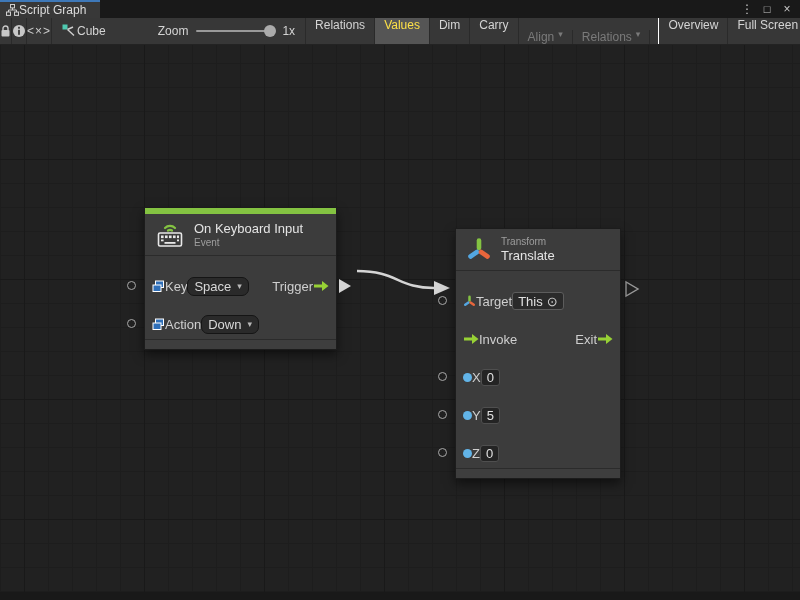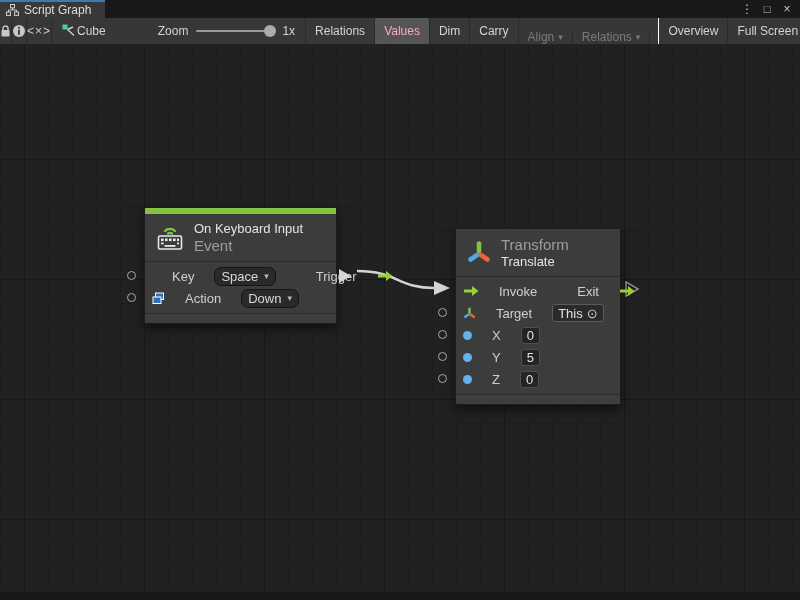--- a/index.html
+++ b/index.html
@@ -1,37 +1,37 @@
 <!DOCTYPE html>
 <html><head>
 <meta charset="utf-8">
 <style>
   * { margin:0; padding:0; box-sizing:border-box; }
   body { font-family:"Liberation Sans", sans-serif; background:#000; }
   .window { position:relative; width:800px; height:600px; background:#191919; overflow:hidden; }
 
   
   .tabbar { position:absolute; left:0; top:0; width:800px; height:18px; background:#191919; display:flex; align-items:stretch; }
-  .tab { display:flex; align-items:center; gap:5px; padding:0 14px 0 6px; background:#383838; border-top:2px solid #3E78B8; color:#DDDDDD; font-size:12px; }
+  .tab { display:flex; align-items:center; padding:0 14px 0 6px; background:#383838; border-top:2px solid #3E78B8; color:#DDDDDD; font-size:12px; }
   .tab svg { display:block; }
   .win-controls { margin-left:auto; display:flex; align-items:center; gap:4px; padding-right:5px; color:#C8C8C8; }
   .win-btn { width:16px; height:16px; display:flex; align-items:center; justify-content:center; font-size:12px; cursor:default; }
   .win-btn.max { font-size:11px; }
 
   
   .toolbar { position:absolute; left:0; top:18px; width:800px; height:27px; background:#373737; border-bottom:1px solid #232323; display:flex; align-items:stretch; font-size:12px; color:#D4D4D4; }
   .tb-sq { width:25px; display:flex; align-items:center; justify-content:center; border-right:1px solid #2A2A2A; }
   .tb-code { width:88px; display:flex; align-items:center; justify-content:center; border-right:1px solid #2A2A2A; color:#CCCCCC; letter-spacing:1px; }
   .tb-mid { display:flex; align-items:center; padding:0 10px; border-right:1px solid #2A2A2A; }
   .zoom-wrap { display:flex; align-items:center; gap:8px; margin-left:52px; }
   .zoom-track { position:relative; width:78px; height:2px; background:#9A9A9A; border-radius:1px; }
   .zoom-handle { position:absolute; right:-2px; top:-5px; width:12px; height:12px; border-radius:50%; background:#ABABAB; }
   .tb-buttons { display:flex; align-items:stretch; flex:1; }
-  .tb-btn { display:flex; align-items:center; gap:4px; padding:0 9px; border-right:1px solid #2A2A2A; white-space:nowrap; cursor:default; }
-  .tb-btn.active { background:#555555; color:#f9a8d4; }
+  .tb-btn { display:flex; align-items:flex-start; gap:4px; padding:0 9px; border-right:1px solid #2A2A2A; white-space:nowrap; cursor:default; }
+  .tb-btn.active { background:#555555; color:#fde047; }
   .tb-btn.disabled { color:#7A7A7A;margin-top:12px; }
   .tb-btn.gap { margin-left:8px; border-left:1px solid #ffffff; }
   .caret { font-size:9px; line-height:1; }
 
   
   .canvas { position:absolute; left:0; top:45px; width:800px; height:547px;
     background-color:#212121;
     background-image:
       linear-gradient(#191919 1px, transparent 1px),
       linear-gradient(90deg, #191919 1px, transparent 1px),
@@ -41,23 +41,23 @@
     background-position:0 114px, 24px 0, 0 18px, 0 0;
   }
   .wires { position:absolute; left:0; top:0; width:800px; height:555px; pointer-events:none; }
 
   
   .node { position:absolute; background:#3C3C3C; border:1px solid #1C1C1C; box-shadow:0 5px 10px rgba(0,0,0,0.5); font-size:13px; color:#D0D0D0; }
   .node-accent { height:6px; background:#84C342; }
   .node-header { display:flex; align-items:center; gap:9px; padding:7px 10px; border-bottom:1px solid #2B2B2B; }
   .nh-titles { display:flex; flex-direction:column; gap:1px; }
   .nh-title { color:#E4E4E4; font-size:13px; }
-  .nh-sub { color:#9E9E9E; font-size:15px; }
+  .nh-sub { color:#9E9E9E; font-size:10px; }
   .node-body { padding:3px 0 4px 0; }
-  .node-row { position:relative; display:flex; align-items:center; height:22px; padding:0 7px; gap:20px; }
+  .node-row { position:relative; display:flex; align-items:center; height:22px; padding:0 7px; gap:0;margin-top:16px; }
   .node-footer { border-top:1px solid #2B2B2B; height:10px; background:#3E3E3E; }
   .row-spacer { flex:1; }
 
   .port-circle { position:absolute; left:-18px; top:50%; margin-top:-5px; width:9px; height:9px; border:1px solid #A8A8A8; border-radius:50%; background:transparent; }
   .port-tri-out { position:absolute; right:-15px; top:50%; margin-top:-7px; width:0; height:0; border-top:7px solid transparent; border-bottom:7px solid transparent; border-left:12px solid #D5D5D5; }
 
   .dropdown { display:inline-flex; align-items:center; gap:6px; background:#2A2A2A; border:1px solid #151515; border-radius:7px; padding:1px 6px; color:#D8D8D8; cursor:default; }
   .dropdown .caret { color:#B8B8B8; }
   .val-box { display:inline-flex; align-items:center; background:#242424; border:1px solid #4F4F4F; border-radius:3px; padding:0 5px; min-width:16px; height:17px; color:#E0E0E0; justify-content:center; }
   .obj-box { display:inline-flex; align-items:center; gap:4px; background:#2A2A2A; border:1px solid #5C5C5C; border-radius:3px; padding:0 5px; height:18px; color:#E0E0E0; }
@@ -223,47 +223,47 @@
           <line x1="11" y1="15" x2="4.5" y2="19.5" stroke="#53A6E1" stroke-width="4.6" stroke-linecap="round"></line>
           <line x1="15" y1="15" x2="21.5" y2="19.5" stroke="#E8663C" stroke-width="4.6" stroke-linecap="round"></line>
         </svg>
         <div class="nh-titles">
           <span class="nh-sub">Transform</span>
           <span class="nh-title">Translate</span>
         </div>
       </div>
       <div class="node-body">
         <div class="node-row">
+          <span class="port-circle"></span>
+          <svg width="13" height="13" viewBox="0 0 26 26">
+            <line x1="13" y1="11" x2="13" y2="3.5" stroke="#84C342" stroke-width="5" stroke-linecap="round"></line>
+            <line x1="11" y1="15" x2="4.5" y2="19.5" stroke="#53A6E1" stroke-width="5" stroke-linecap="round"></line>
+            <line x1="15" y1="15" x2="21.5" y2="19.5" stroke="#E8663C" stroke-width="5" stroke-linecap="round"></line>
+          </svg>
+          <span class="label-dim">Target</span>
+          <span class="obj-box">
+            <span>This</span>
+            <span class="obj-picker">⊙</span>
+          </span>
+        </div>
+        <div class="node-row">
           <svg class="flow-arrow" width="16" height="12" viewBox="0 0 16 12">
             <rect x="1" y="4.5" width="8" height="3" fill="#97D135"></rect>
             <polygon points="9,1 9,11 15.5,6" fill="#97D135"></polygon>
           </svg>
           <span class="label-dim">Invoke</span>
           <span class="row-spacer"></span>
           <span class="label-dim">Exit</span>
           <svg class="flow-arrow" width="16" height="12" viewBox="0 0 16 12">
             <rect x="1" y="4.5" width="8" height="3" fill="#97D135"></rect>
             <polygon points="9,1 9,11 15.5,6" fill="#97D135"></polygon>
           </svg>
         </div>
         <div class="node-row">
           <span class="port-circle"></span>
-          <svg width="13" height="13" viewBox="0 0 26 26">
-            <line x1="13" y1="11" x2="13" y2="3.5" stroke="#84C342" stroke-width="5" stroke-linecap="round"></line>
-            <line x1="11" y1="15" x2="4.5" y2="19.5" stroke="#53A6E1" stroke-width="5" stroke-linecap="round"></line>
-            <line x1="15" y1="15" x2="21.5" y2="19.5" stroke="#E8663C" stroke-width="5" stroke-linecap="round"></line>
-          </svg>
-          <span class="label-dim">Target</span>
-          <span class="obj-box">
-            <span>This</span>
-            <span class="obj-picker">⊙</span>
-          </span>
-        </div>
-        <div class="node-row">
-          <span class="port-circle"></span>
           <span class="dot-blue"></span>
           <span class="label-dim">X</span>
           <span class="val-box">0</span>
         </div>
         <div class="node-row">
           <span class="port-circle"></span>
           <span class="dot-blue"></span>
           <span class="label-dim">Y</span>
           <span class="val-box">5</span>
         </div>

